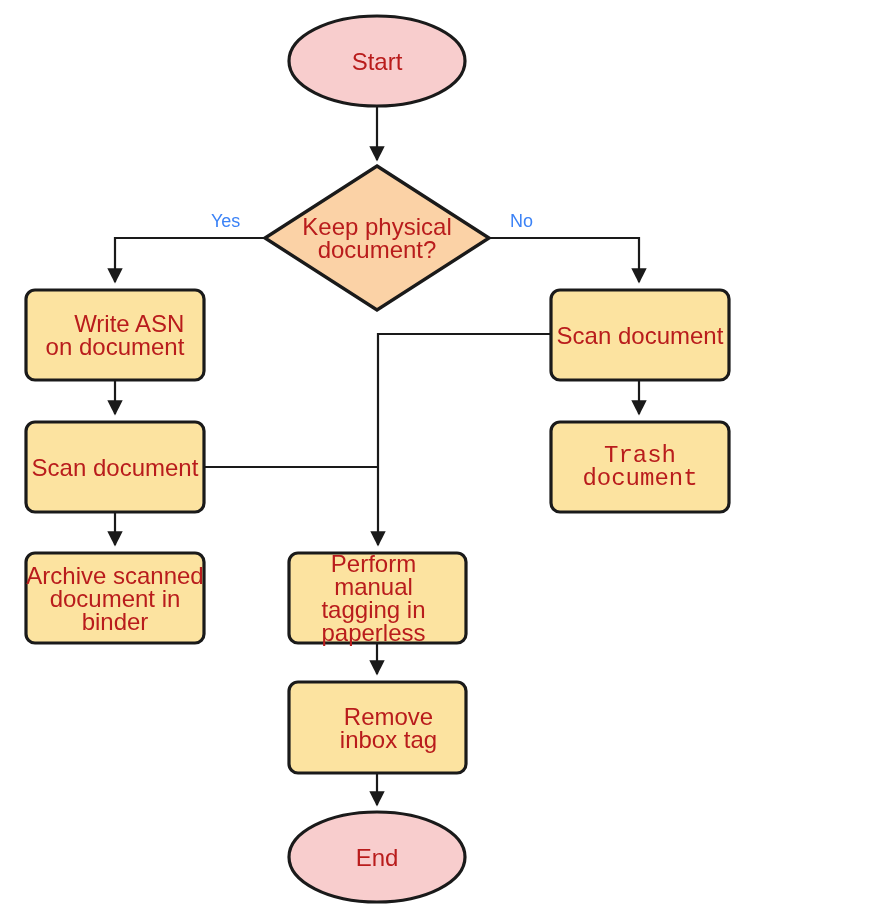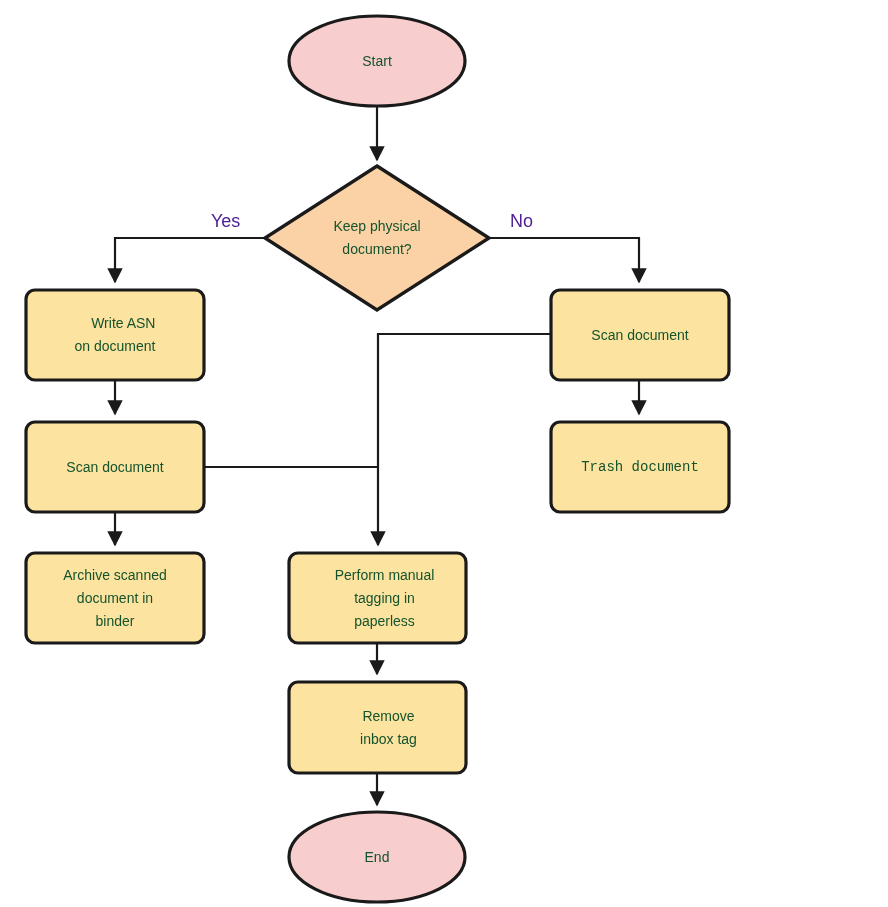--- a/index.html
+++ b/index.html
@@ -27,30 +27,30 @@
     width: 888px;
     height: 907px;
     display: block;
   }
   .node-label {
     position: absolute;
     display: flex;
     align-items: center;
     justify-content: center;
     text-align: center;
-    color: #14532d;
+    color: #b91c1c;
     font-family: "Liberation Sans", sans-serif;
-    font-size: 14px;
+    font-size: 24px;
     line-height: 23px;
     white-space: pre-line;
     pointer-events: none;
   }
   .edge-label {
     position: absolute;
-    color: #4c1d95;
+    color: #3b82f6;
     font-family: "Liberation Sans", sans-serif;
     font-size: 18px;
     line-height: 20px;
     white-space: nowrap;
   }
   .annotation {
     position: absolute;
     color: #000000;
     font-family: "Liberation Sans", sans-serif;
     font-style: italic;
@@ -126,21 +126,21 @@
   <div class="node-label" style="left:26px; top:422px; width:178px; height:90px;">Scan document</div>
 
   <div class="node-label" style="left:26px; top:553px; width:178px; height:90px;text-align:center;">Archive scanned
 document in
 binder</div>
 
   <div class="node-label" style="left:551px; top:290px; width:178px; height:90px;">Scan document</div>
 
   <div class="node-label" style="left:551px; top:422px; width:178px; height:90px;font-family:Liberation Mono, monospace;">Trash document</div>
 
-  <div class="node-label" style="left:289px; top:553px; width:169px; height:90px;padding-left:11px;">Perform manual
+  <div class="node-label" style="left:289px; top:553px; width:169px; height:90px;">Perform manual
 tagging in
 paperless</div>
 
   <div class="node-label" style="left:289px; top:682px; width:177px; height:91px;padding-left:11px;">Remove
 inbox tag</div>
 
   <div class="node-label" style="left:289px; top:812px; width:176px; height:90px;">End</div>
 
   <div class="edge-label" style="left:211px; top:211px;">Yes</div>
 

